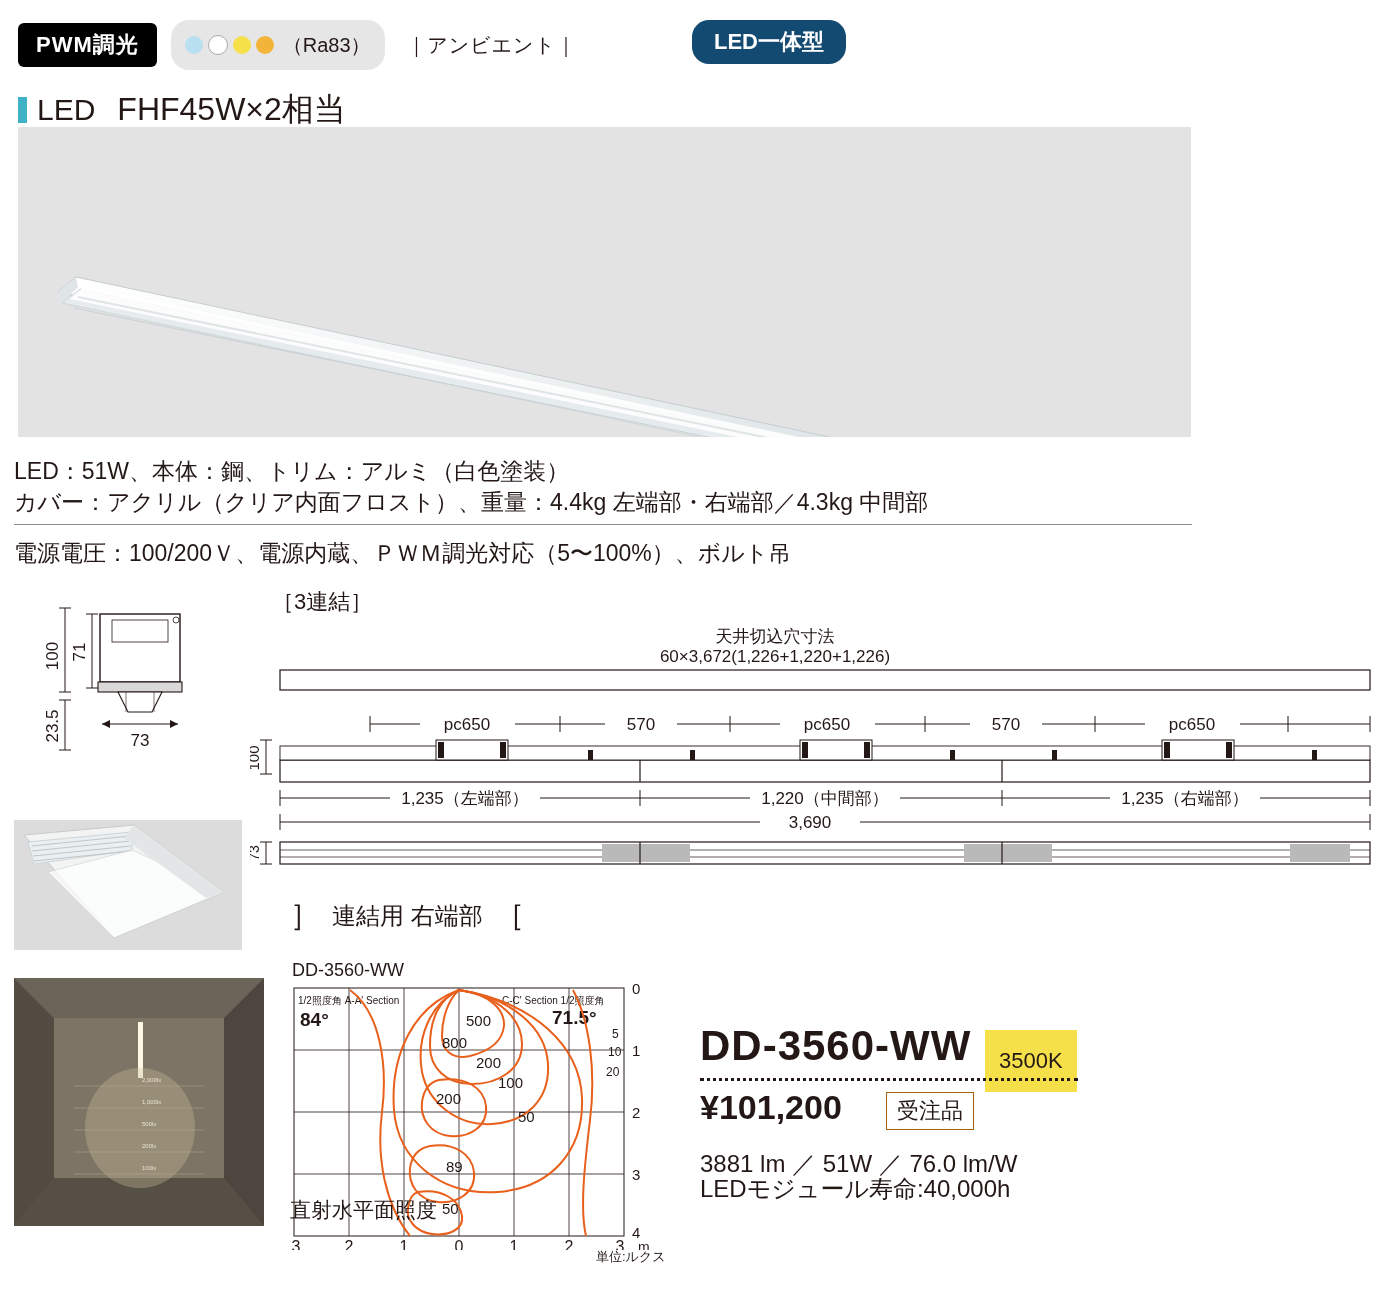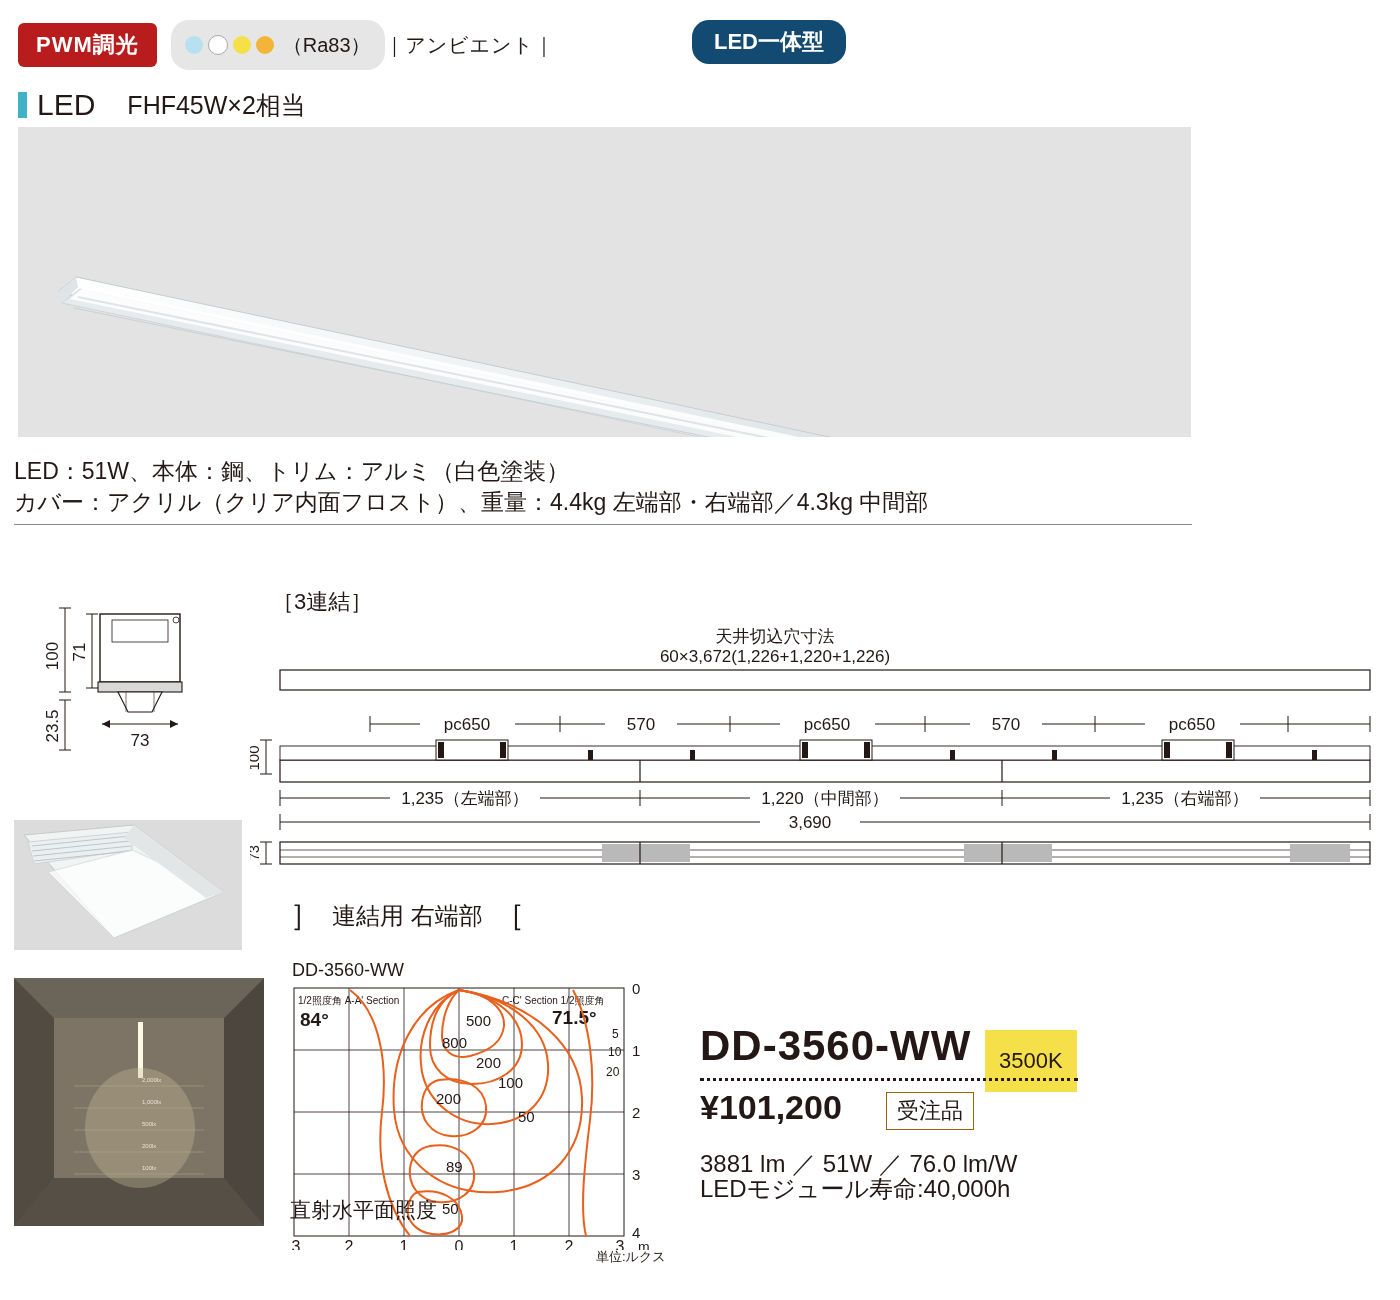--- a/index.html
+++ b/index.html
@@ -6,44 +6,44 @@
   body{
     width:1400px;height:1300px;background:#ffffff;
     font-family:"Liberation Sans", sans-serif;
     color:#231815;position:relative;overflow:hidden;
   }
   .page{position:relative;width:1400px;height:1300px;}
 
   
   .badge-row{position:absolute;left:18px;top:20px;display:flex;align-items:center;}
   .badge-pwm{
-    background:#b91c1c;color:#fff;font-size:22px;font-weight:bold;
+    background:#000000;color:#fff;font-size:22px;font-weight:bold;
     padding:7px 18px;border-radius:6px;letter-spacing:1px;
   }
   .ra-chip{
     margin-left:14px;background:#e6e6e6;border-radius:18px;height:34px;
     display:flex;align-items:center;padding:8px 14px;
   }
   .dot{width:18px;height:18px;border-radius:50%;margin-right:5px;display:inline-block;}
   .dot.d1{background:#b8e0f0;}
   .dot.d2{background:#ffffff;border:1px solid #aaa;}
   .dot.d3{background:#f5e04a;}
   .dot.d4{background:#f2b53a;}
   .ra-text{font-size:20px;color:#231815;margin-left:4px;}
-  .ambient{font-size:20px;color:#231815;letter-spacing:1px;}
+  .ambient{margin-left:22px;font-size:20px;color:#231815;letter-spacing:1px;}
   .badge-led{
     position:absolute;left:692px;top:20px;background:#134a72;color:#fff;
     font-size:22px;font-weight:bold;padding:7px 22px;border-radius:17px;
   }
 
   
   .led-line{position:absolute;left:18px;top:88px;display:flex;align-items:center;}
   .led-bar{width:9px;height:26px;background:#3fb2c6;margin-right:10px;}
   .led-label{font-size:30px;color:#231815;font-weight:500;}
-  .led-spec{font-size:25px;color:#231815;margin-left:32px;}
+  .led-spec{font-size:32px;color:#231815;margin-left:22px;}
 
   
   .hero{position:absolute;left:18px;top:127px;width:1173px;height:310px;background:#e3e3e3;overflow:hidden;}
 
   
   .spec1{position:absolute;left:14px;top:456px;font-size:23px;line-height:1.33;}
   .rule{position:absolute;left:14px;top:524px;width:1178px;height:1px;background:#898989;}
   .spec2{position:absolute;left:14px;top:538px;font-size:23px;}
 
   
@@ -130,20 +130,21 @@
       <polygon points="852,336 872,330 872,348 852,345" fill="#b8c0c3"></polygon>
       <polygon points="40,165 58,150 60,160 44,176" fill="#dfe5e7"></polygon>
     </svg>
   </div>
 
   <div class="spec1">
     <div>LED：51W、本体：鋼、トリム：アルミ（白色塗装）</div>
     <div>カバー：アクリル（クリア内面フロスト）、重量：4.4kg 左端部・右端部／4.3kg 中間部</div>
   </div>
   <div class="rule"></div>
+  <div class="spec2">電源電圧：100/200Ｖ、電源内蔵、ＰＷＭ調光対応（5〜100%）、ボルト吊</div>
 
   <div class="renketsu">［3連結］</div>
 
   <div class="sec-draw">
     <svg width="215" height="170" viewBox="0 0 215 170">
 
       <line x1="25" y1="8" x2="25" y2="92" stroke="#231815" stroke-width="1"></line>
       <line x1="19" y1="8" x2="31" y2="8" stroke="#231815" stroke-width="1"></line>
       <line x1="19" y1="92" x2="31" y2="92" stroke="#231815" stroke-width="1"></line>
       <text class="t" x="18" y="56" font-size="17" fill="#231815" transform="rotate(-90 18 56)" text-anchor="middle">100</text>

